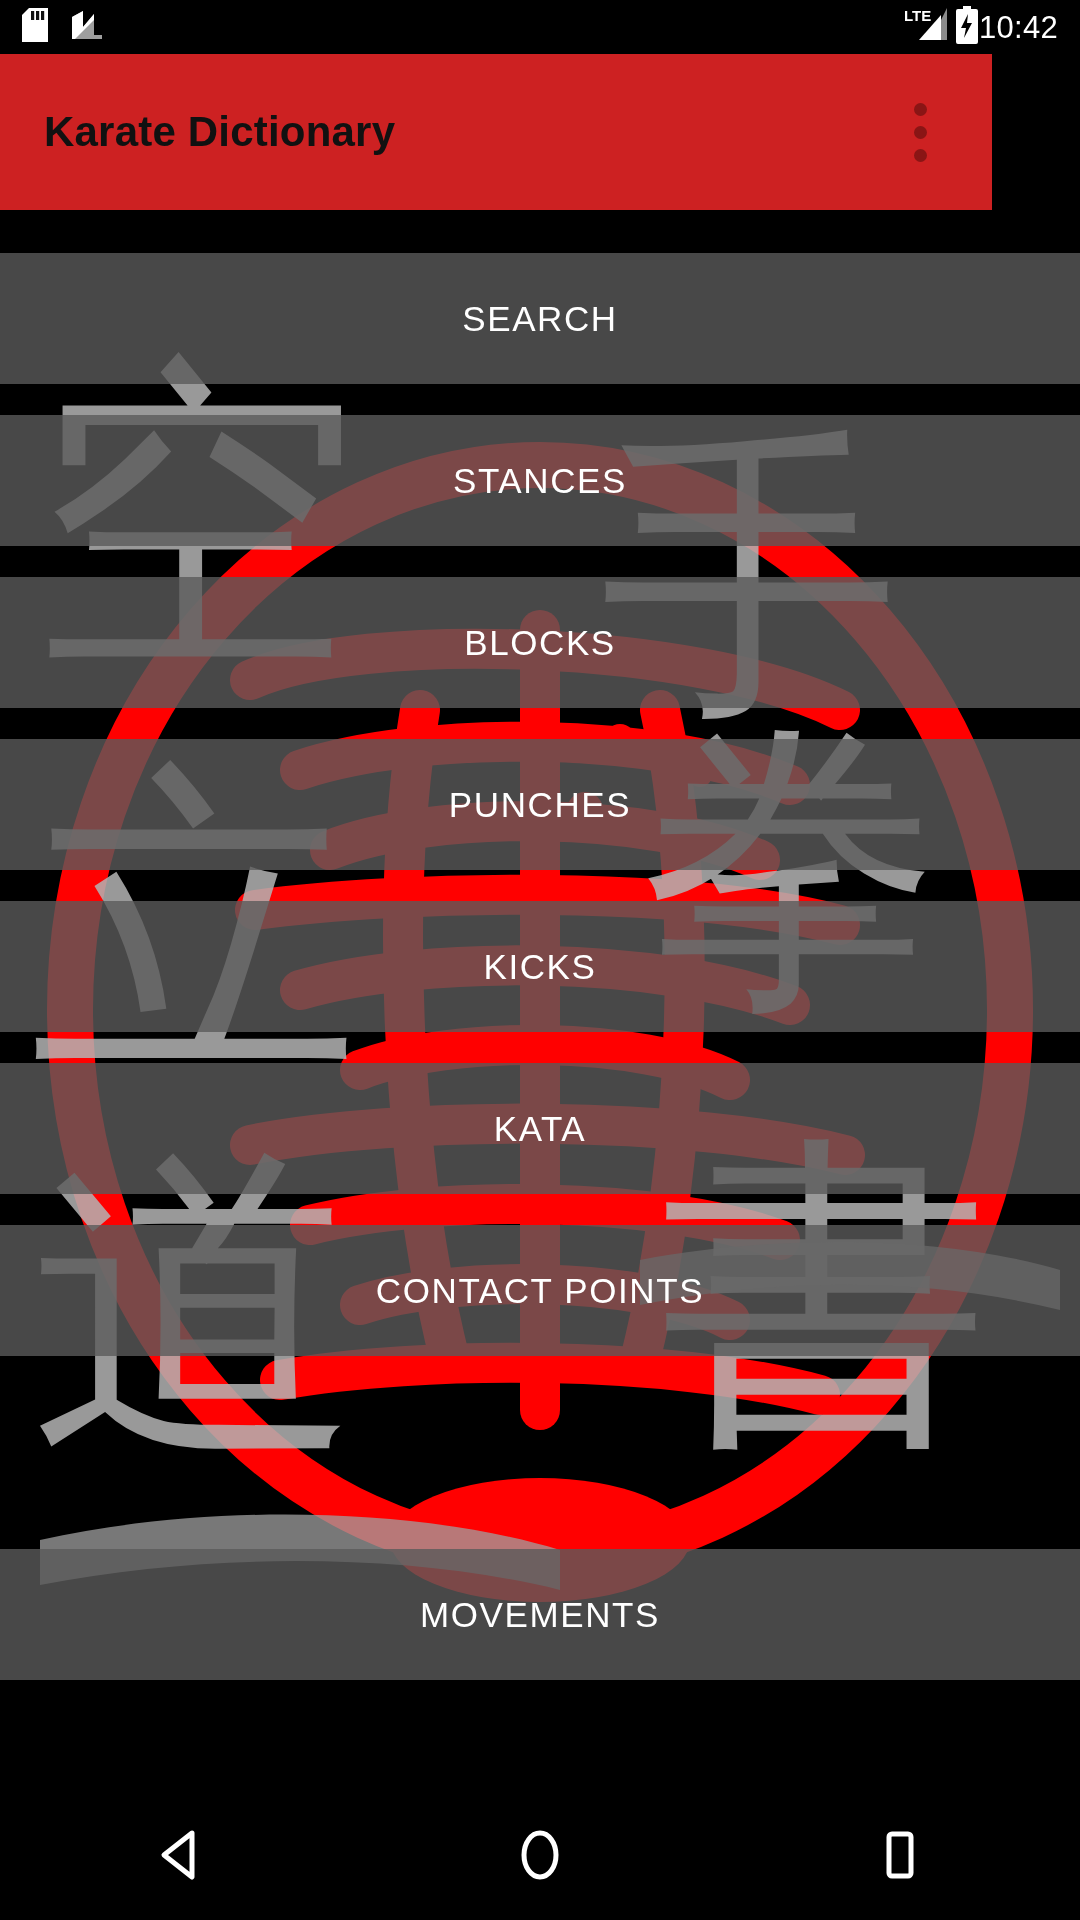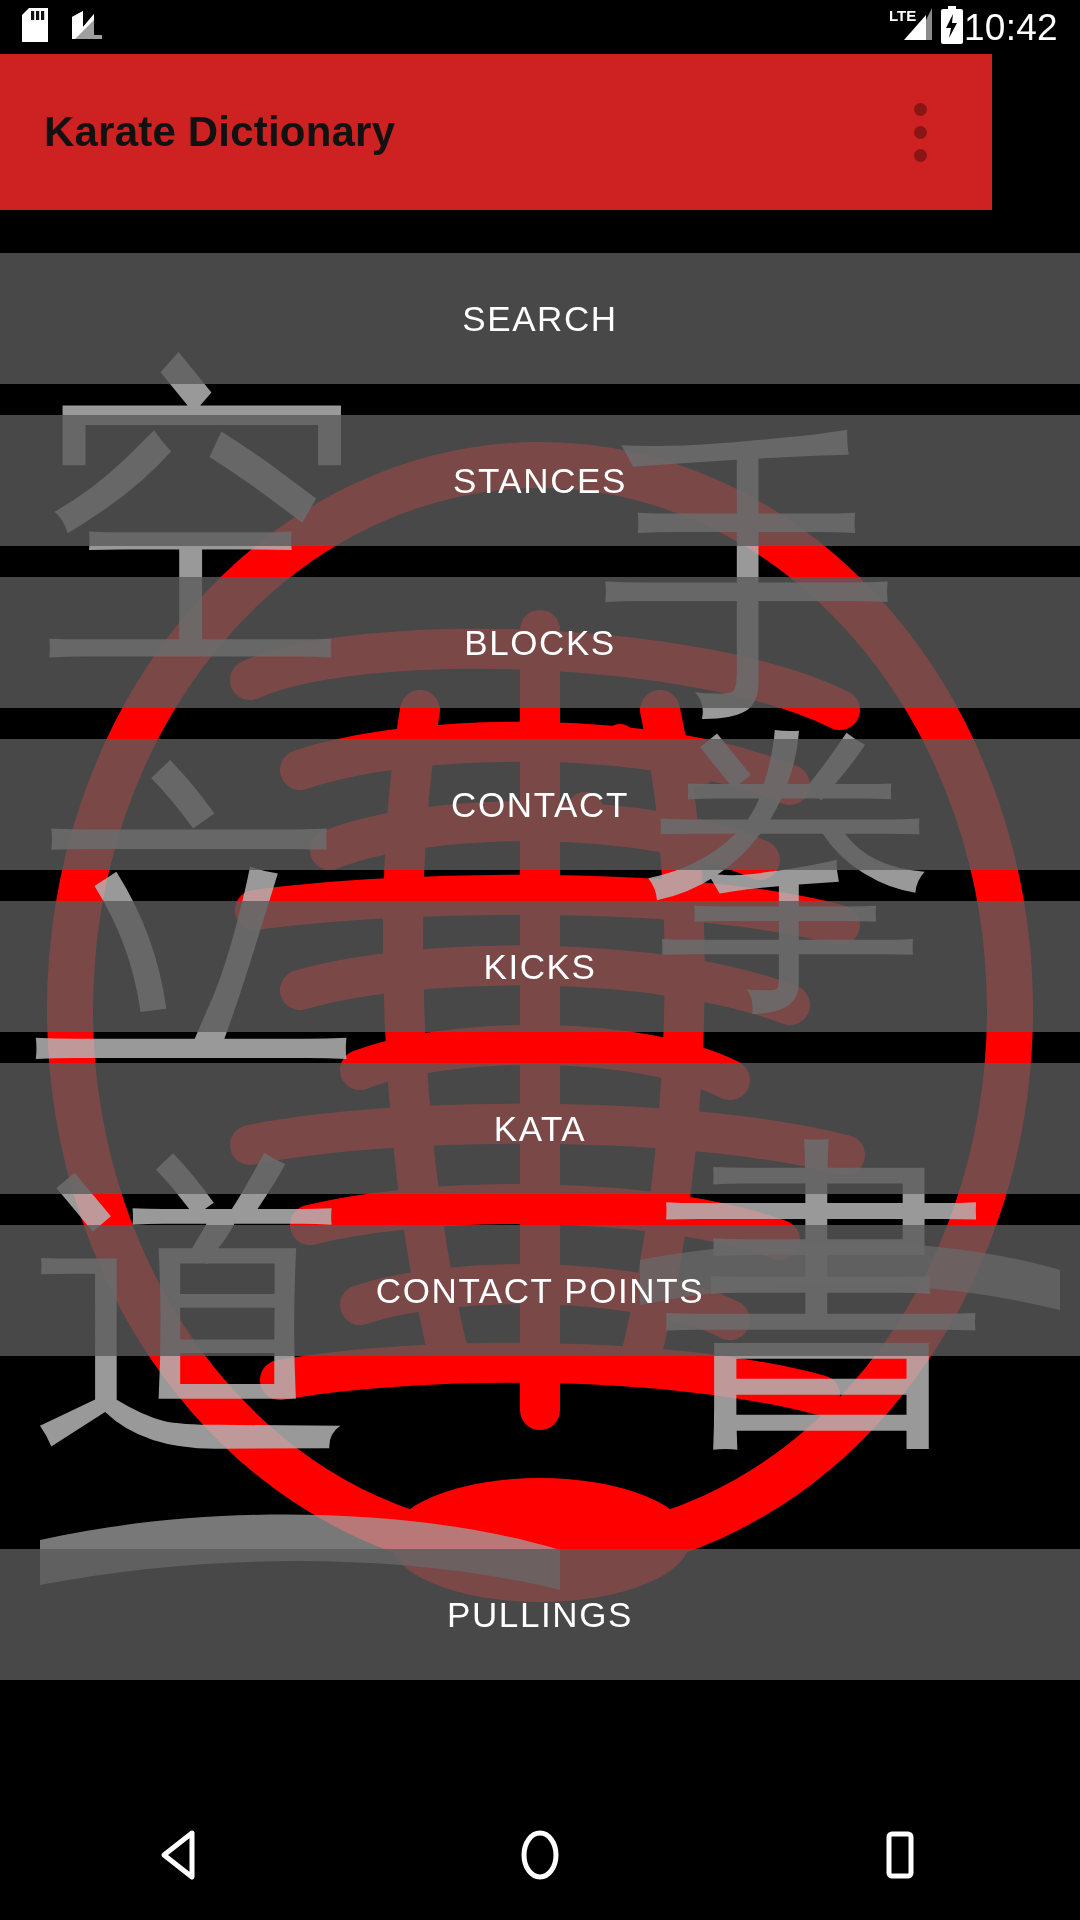--- a/index.html
+++ b/index.html
@@ -13,21 +13,21 @@
 
   
   .status-bar{
     position:absolute; top:0; left:0; width:1080px; height:54px;
     background:#000; color:#fff; display:flex; align-items:center;
     padding:0 22px;
   }
   .status-left{ display:flex; align-items:center; gap:22px; }
   .status-right{ margin-left:auto; display:flex; align-items:center; }
   .sb-icon{ display:block; }
-  .clock{ font-size:37px; font-weight:400; letter-spacing:.3px; color:#fff;
+  .clock{ font-size:31px; font-weight:400; letter-spacing:.3px; color:#fff;
           font-family:"Liberation Sans", sans-serif; line-height:1; }
 
   
   .app-bar{
     position:absolute; top:54px; left:0; width:992px; height:156px;
     background:#cd2122; display:flex; align-items:center; padding:0 44px;
   }
   .app-title{
     font-size:42px; font-weight:700; color:#111; letter-spacing:.2px;
     font-family:"Liberation Sans", sans-serif;
@@ -178,33 +178,33 @@
       <div class="menu-btn" style="top:205px">
         <span>STANCES</span>
         </div>
       <div class="menu-btn" style="top:43px">
         <span>SEARCH</span>
         </div>
       <div class="menu-btn" style="top:367px">
         <span>BLOCKS</span>
         </div>
       <div class="menu-btn" style="top:529px">
-        <span>CONTACT</span>
+        <span>PUNCHES</span>
         </div>
       <div class="menu-btn" style="top:853px">
         <span>KATA</span>
         </div>
       <div class="menu-btn" style="top:691px">
         <span>KICKS</span>
         </div>
       <div class="menu-btn" style="top:1015px">
         <span>CONTACT POINTS</span>
         </div>
       <div class="menu-btn" style="top:1339px">
-        <span>PULLINGS</span>
+        <span>MOVEMENTS</span>
         </div>
     </div>
   </div>
 
   <div class="nav-bar">
     <div class="nav-btn">
       <span>
         <svg width="48" height="52" viewBox="0 0 48 52">
           <path d="M36 4 L8 26 L36 48 Z" fill="none" stroke="#ffffff" stroke-width="5" stroke-linejoin="round"></path>
         </svg>

